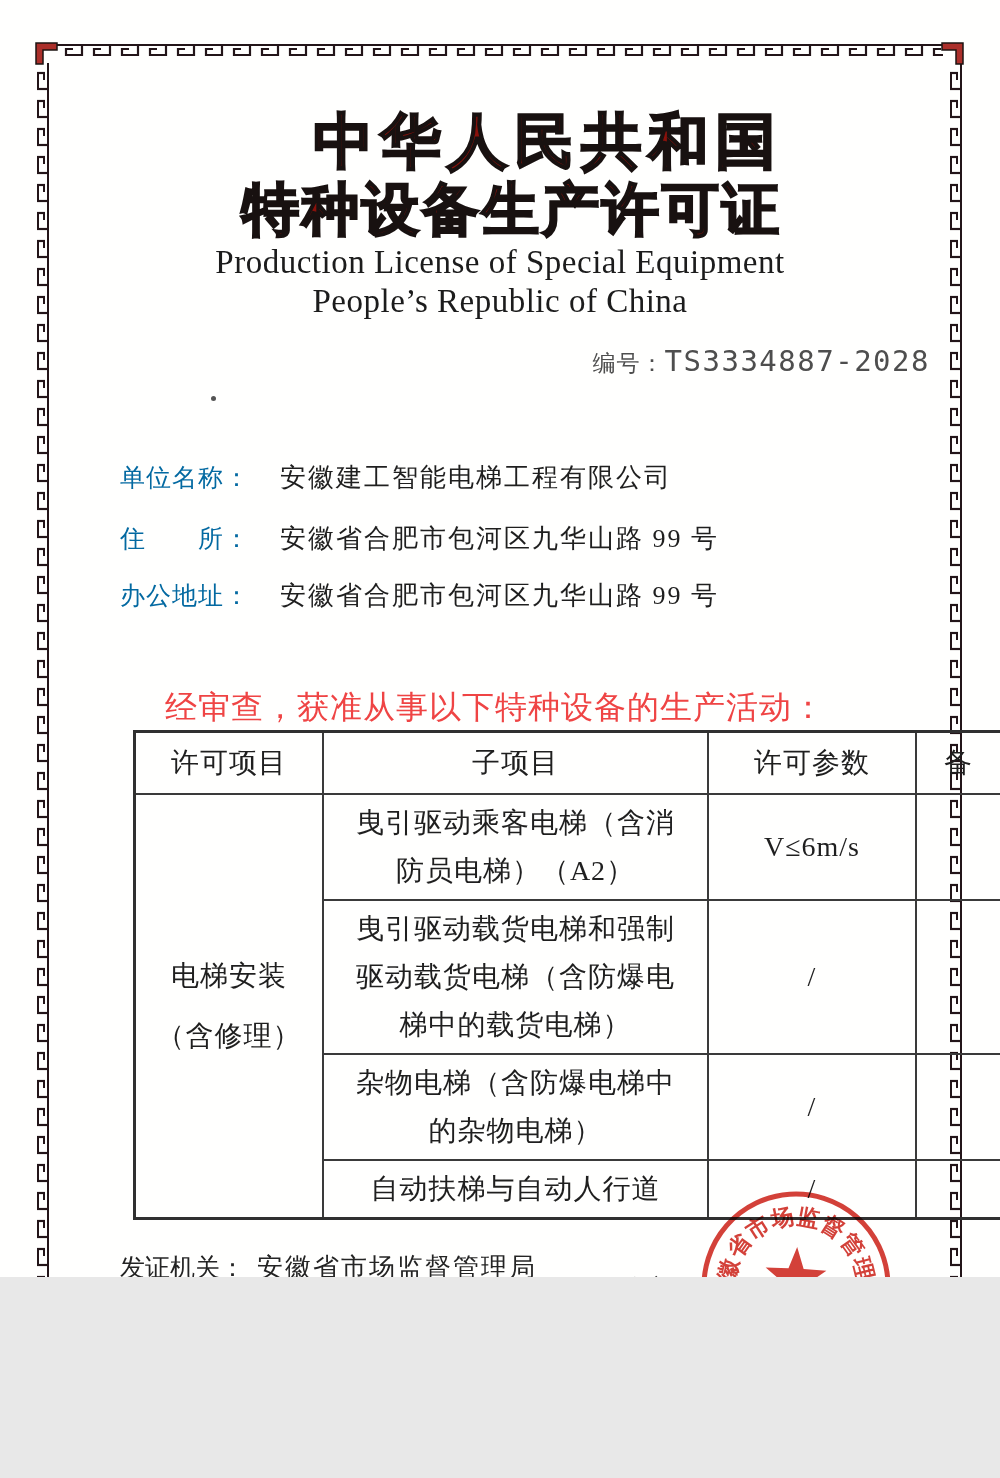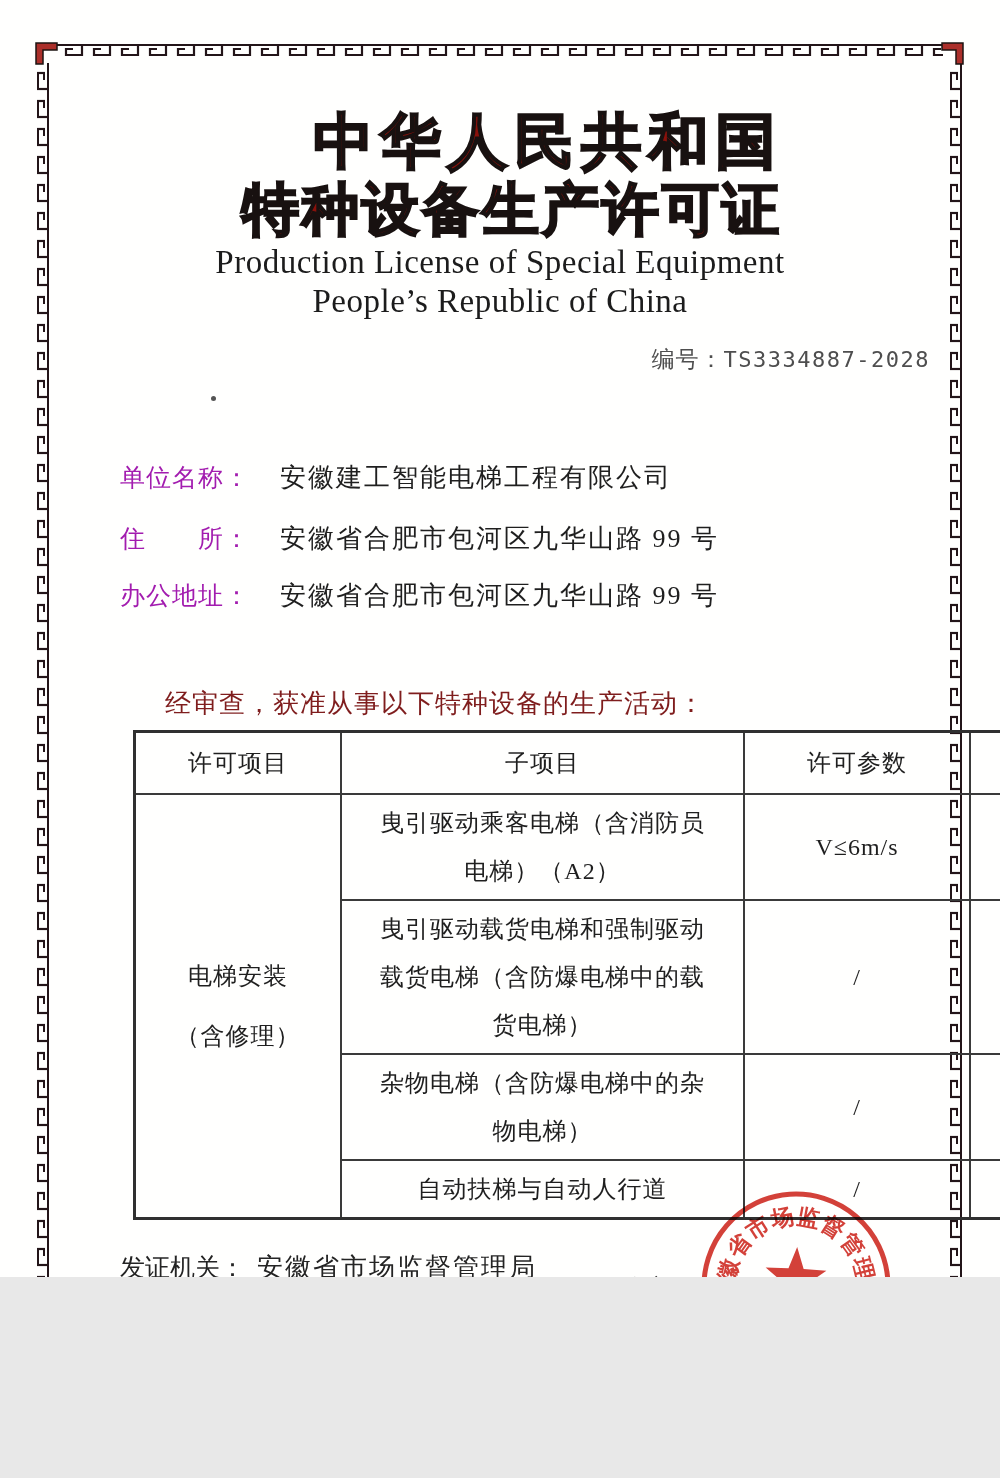--- a/index.html
+++ b/index.html
@@ -22,40 +22,40 @@
   }
   .cn-title-1{top:102px;font-size:60px;letter-spacing:7px;transform:translateX(48px);}
   .cn-title-2{top:172px;font-size:57px;letter-spacing:3px;transform:translateX(12px);}
   .en-title{color:#1c1c1c;font-size:33px;letter-spacing:.5px;}
   .en-title-1{top:244px;}
   .en-title-2{top:283px;}
   .serial{
     top:344px;right:70px;position:absolute;
     font-size:23px;color:#4e4e4e;letter-spacing:1px;
   }
-  .serial .num{font-family:"DejaVu Sans Mono", monospace;font-size:22px;letter-spacing:1.5px;}
+  .serial .num{font-family:"DejaVu Sans Mono", monospace;font-size:29px;letter-spacing:1.5px;}
   .info-line{position:absolute;left:120px;font-size:25px;white-space:nowrap;}
-  .info-label{display:inline-block;letter-spacing:1px;color:#a21caf;}
+  .info-label{display:inline-block;letter-spacing:1px;color:#0369a1;}
   .info-value{margin-left:30px;font-size:26px;letter-spacing:2px;color:#1f1f1f;}
   .line-unit{top:460px;}
   .line-residence{top:521px;}
   .line-office{top:578px;}
-  .statement{position:absolute;left:165px;top:686px;font-size:26px;letter-spacing:1px;color:#7f1d1d;text-align:right;}
+  .statement{position:absolute;left:165px;top:686px;font-size:32px;letter-spacing:1px;color:#ef4444;text-align:right;}
   table.license{
     position:absolute;left:133px;top:730px;
     border-collapse:collapse;table-layout:fixed;
     width:772px;
     border:3px solid #303030;
   }
   table.license td,table.license th{
     border:2px solid #3a3a3a;
     text-align:center;vertical-align:middle;
     font-weight:normal;
-    font-size:24px;letter-spacing:1px;color:#1f1f1f;
-    padding:4px 27px;
+    font-size:28px;letter-spacing:1px;color:#1f1f1f;
+    padding:4px 18px;
   }
   th.h{height:52px;font-size:24px;letter-spacing:2px;}
   .r1{height:88px;}
   .r2{height:146px;}
   .r3{height:92px;}
   .r4{height:48px;}
   td.subitem{line-height:48px;}
   td.param{font-size:26px;}
   td.licitem{line-height:60px;font-size:25px;}
   .footer-line{position:absolute;font-size:25px;white-space:nowrap;color:#242424;}

